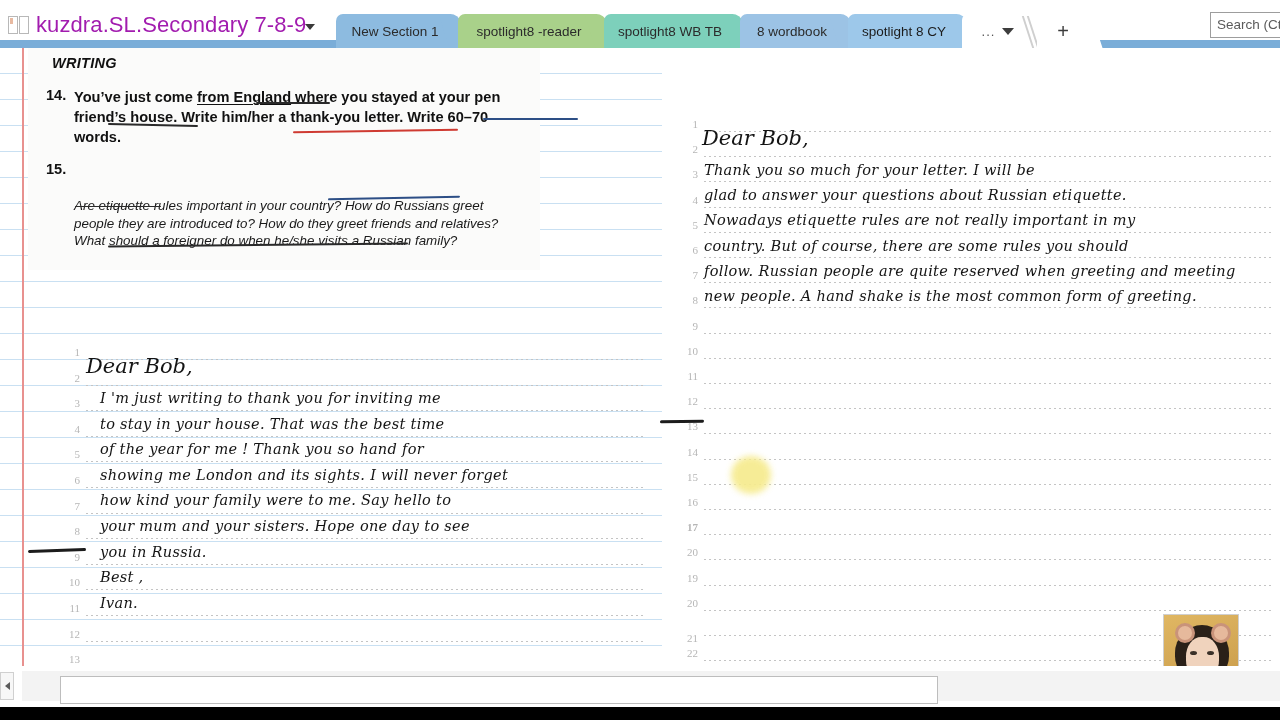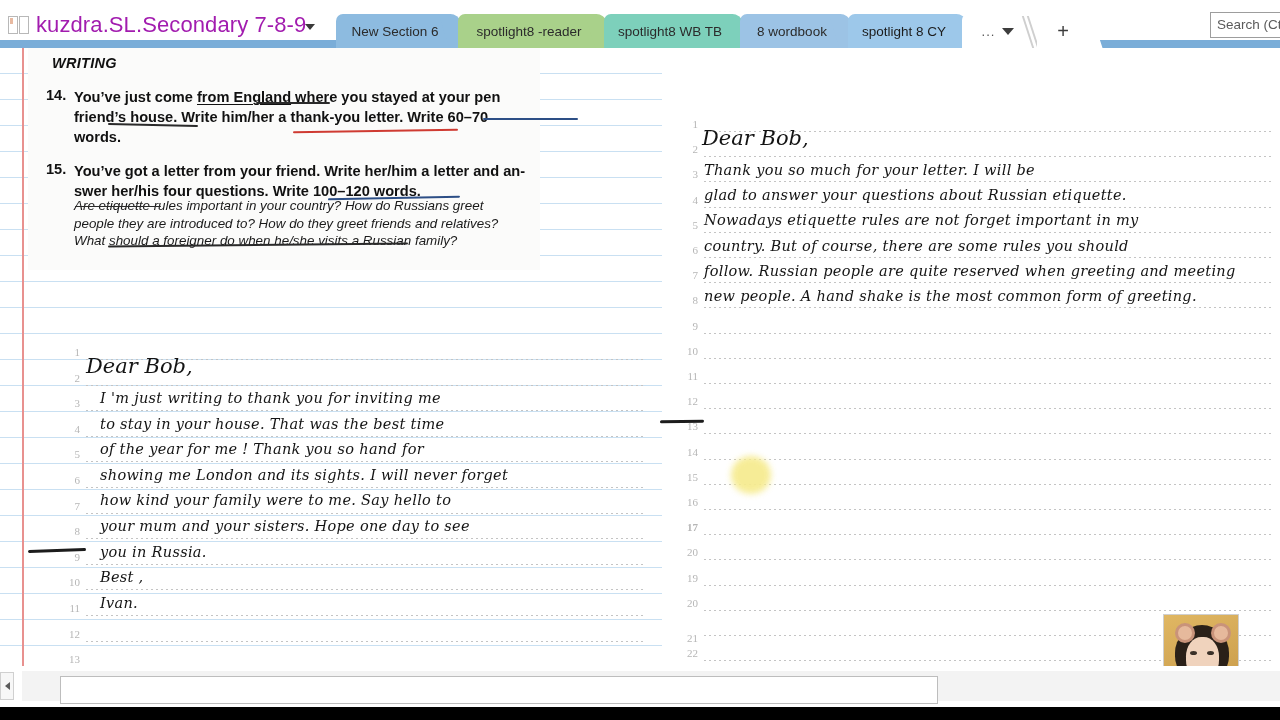--- a/index.html
+++ b/index.html
@@ -204,21 +204,21 @@
         </div>
       <div class="nb-page nb-right"></div>
     </div>
 
     <div class="notebook-title">kuzdra.SL.Secondary 7-8-9</div>
     <div class="notebook-caret"></div>
 
     <div class="tabstrip" id="tabstrip">
         <div class="tab" style="left: 0px; width: 118px; background: rgb(141, 187, 224);">
           <div class="tab-skew" style="background: rgb(141, 187, 224);"></div>
-          <span class="tab-inner">New Section 6</span>
+          <span class="tab-inner">New Section 1</span>
         </div>
         <div class="tab" style="left: 122px; width: 142px; background: rgb(169, 209, 138);">
           <div class="tab-skew" style="background: rgb(169, 209, 138);"></div>
           <span class="tab-inner">spotlight8 -reader</span>
         </div>
         <div class="tab" style="left: 268px; width: 132px; background: rgb(125, 208, 187);">
           <div class="tab-skew" style="background: rgb(125, 208, 187);"></div>
           <span class="tab-inner">spotlight8 WB TB</span>
         </div>
         <div class="tab" style="left: 404px; width: 104px; background: rgb(156, 195, 229);">
@@ -262,24 +262,20 @@
         <span>friend’s house. Write him/her a thank-you letter.  Write 60–70</span><br>
         <span>words.</span>
       </div>
 
       <div class="ink-ul ink-dark" style="left:228px; top:54px; width:74px; height:1.6px;"></div>
       <div class="ink-ul ink-dark" style="left:80px; top:76px; width:90px; height:1.6px; transform:rotate(1.2deg);"></div>
       <div class="ink-ul ink-red" style="left:265px; top:82px; width:165px; height:2px; transform:rotate(-.8deg);"></div>
       <div class="ink-ul ink-blue" style="left:455px; top:70px; width:95px; height:2px;"></div>
 
       <div class="ex-num" style="left:18px; top:113px;">15.</div>
-      <div class="ex-body" style="left:46px; top:113px; width:466px;">
-        <span>You’ve got a letter from your friend. Write her/him a letter and an-</span><br>
-        <span>swer her/his four questions. Write 100–120 words.</span>
-      </div>
       <div class="ink-ul ink-blue" style="left:300px; top:149px; width:132px; height:2px; transform:rotate(-1.2deg);"></div>
 
       <div class="q-italic" style="left:46px; top:149px; width:470px;">
         <span>
           <span>Are etiquette rules important in your country? How do Russians greet</span>
         </span><br>
         <span>people they are introduced to? How do they greet friends and relatives?</span><br>
         <span>What should a foreigner do when he/she visits a Russian family?</span>
       </div>
       <div class="ink-ul ink-dark" style="left:47px; top:158px; width:86px; height:1.4px;"></div>
@@ -373,21 +369,21 @@
         <div class="ln-num" style="top: 504px; margin-top: 10px;">21</div>
         <div class="ln-dots" style="top: 517px; left: 26px; width: 570px;"></div>
         <div class="ln-num" style="top: 529.2px;">22</div>
         <div class="ln-dots" style="top: 542.2px; left: 26px; width: 570px;"></div>
       </div>
 
     <div class="hw" style="left:702px; top:78px; font-size:21px;">Dear Bob,</div>
     <div id="right-hw">
         <div class="hw" style="left: 704px; top: 114px; font-size: 14.5px; letter-spacing: 0.3px;">Thank you    so    much   for   your  letter.   I    will   be</div>
         <div class="hw" style="left: 704px; top: 139.2px; font-size: 14.5px; letter-spacing: 0.3px;">glad  to    answer  your  questions about  Russian etiquette.</div>
-        <div class="hw" style="left: 704px; top: 164.4px; font-size: 14.5px; letter-spacing: 0.3px;">Nowadays   etiquette rules  are   not   forget  important in  my</div>
+        <div class="hw" style="left: 704px; top: 164.4px; font-size: 14.5px; letter-spacing: 0.3px;">Nowadays   etiquette rules  are   not   really  important in  my</div>
         <div class="hw" style="left: 704px; top: 189.6px; font-size: 14.5px; letter-spacing: 0.3px; text-align: right;">country. But  of   course,  there are   some   rules  you  should</div>
         <div class="hw" style="left: 704px; top: 214.8px; font-size: 14.5px; letter-spacing: 0.3px;">follow.  Russian people are quite reserved when greeting  and  meeting</div>
         <div class="hw" style="left: 704px; top: 240px; font-size: 14.5px; letter-spacing: 0.3px;">new   people.  A hand shake is  the most common form of greeting.</div>
       </div>
 
     <div class="pen-mark" style="left:660px; top:372px; width:44px; transform:rotate(-1deg);"></div>
     <div class="hl-dot"></div>
 
     <div class="thumb">
       <div class="thumb-bg"></div>

